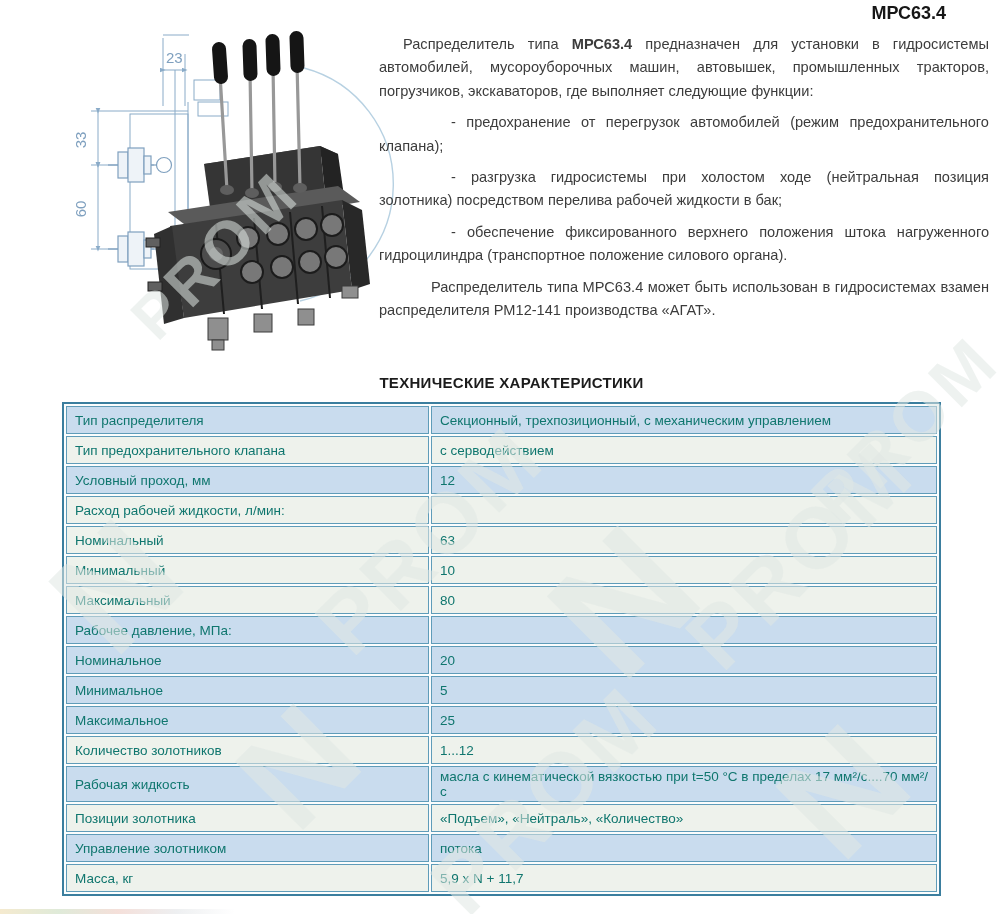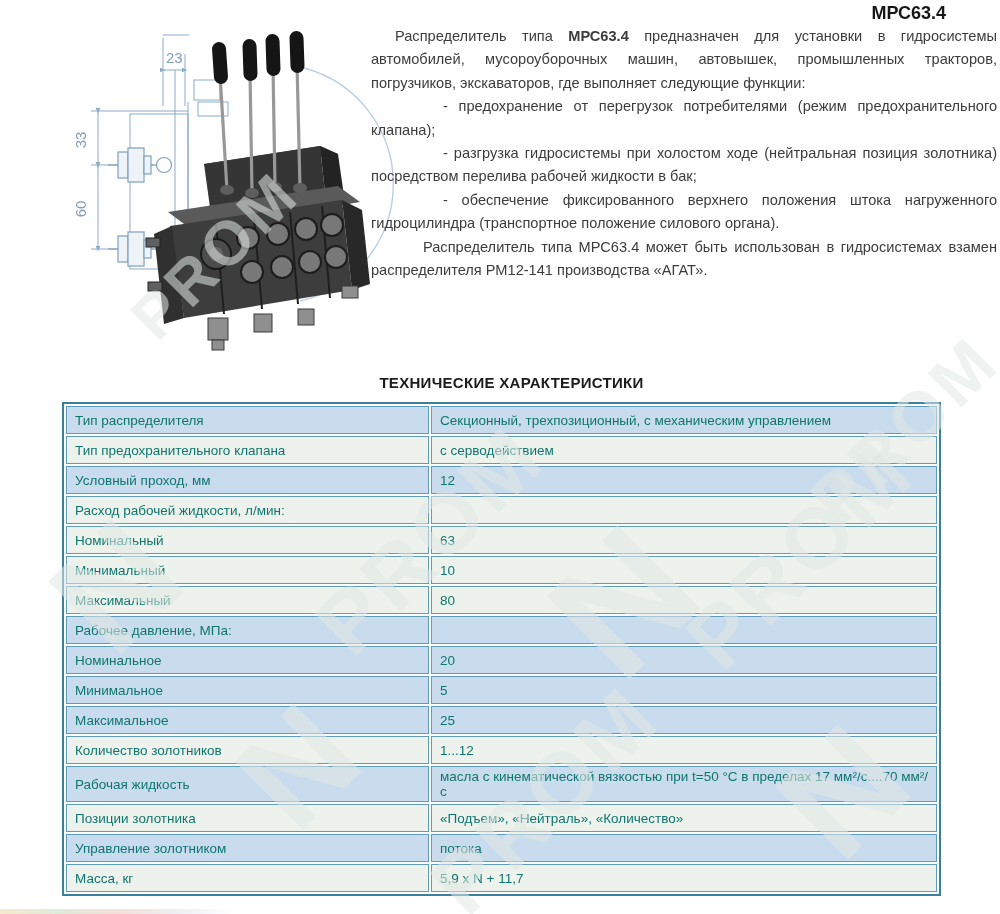--- a/index.html
+++ b/index.html
@@ -9,21 +9,21 @@
   }
   
   .doc-code{
     position:absolute;top:3px;right:54px;font-size:18px;font-weight:bold;color:#161616;
   }
   
   .intro{
     position:absolute;left:371px;top:25px;width:626px;
     font-size:14.6px;line-height:23.4px;color:#3c3c3c;text-align:justify;
   }
-  .intro p{margin:0}
+  .intro p{margin:8px}
   .p-first{text-indent:24px}
   .p-func{text-indent:72px}
   .p-close{text-indent:52px}
   .model-bold{font-weight:bold}
   
   .fig{position:absolute;left:58px;top:14px;width:340px;height:350px}
   .fig svg{display:block;width:100%;height:100%}
   .dim-label{font-size:15px;fill:#7fa0bf;font-family:"Liberation Sans",sans-serif}
   
   .tbl-title{
@@ -168,21 +168,21 @@
         <rect x="185" y="25" width="14" height="42" rx="7" transform="rotate(-2 192 46)"></rect>
         <rect x="208" y="20" width="14" height="42" rx="7" transform="rotate(-2 215 41)"></rect>
         <rect x="232" y="17" width="14" height="42" rx="7" transform="rotate(-2 239 38)"></rect>
       </g>
     </g>
   </svg>
 </div>
 
 <div class="intro">
   <p class="p-first"><span>Распределитель типа </span><span class="model-bold">МРС63.4</span><span> предназначен для установки в гидросистемы автомобилей, мусороуборочных машин, автовышек, промышленных тракторов, погрузчиков, экскаваторов, где выполняет следующие функции:</span></p>
-  <p class="p-func">- предохранение от перегрузок потребителями  (режим предохранительного клапана);</p>
+  <p class="p-func">- предохранение от перегрузок автомобилей  (режим предохранительного клапана);</p>
   <p class="p-func">- разгрузка гидросистемы при холостом ходе (нейтральная позиция золотника) посредством перелива рабочей жидкости в бак;</p>
   <p class="p-func">- обеспечение фиксированного верхнего положения штока нагруженного гидроцилиндра (транспортное положение силового органа).</p>
   <p class="p-close">Распределитель типа МРС63.4 может быть использован в гидросистемах взамен распределителя РМ12-141 производства «АГАТ».</p>
 </div>
 
 <div class="tbl-title">ТЕХНИЧЕСКИЕ ХАРАКТЕРИСТИКИ</div>
 <table class="specs">
   <tbody>
       <tr class="row-blue">
         <td class="param">Тип распределителя</td>

